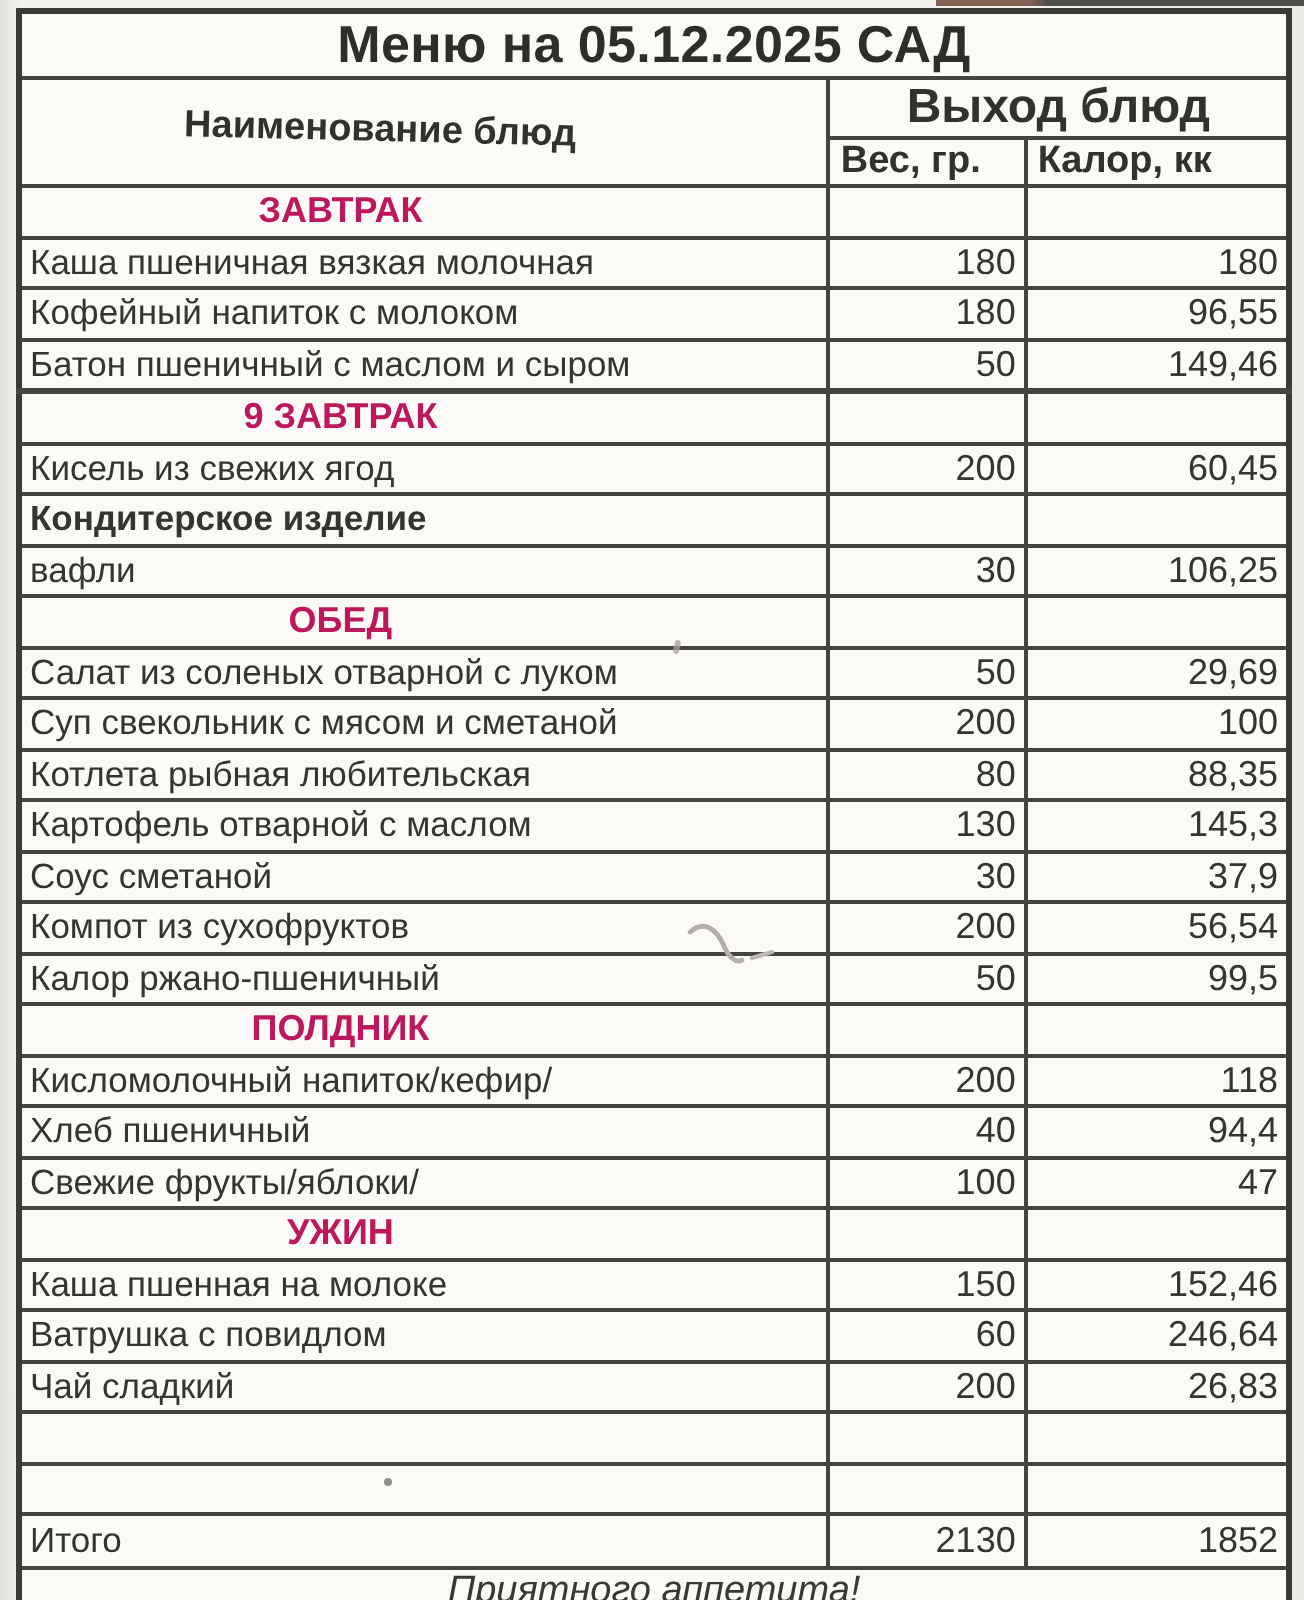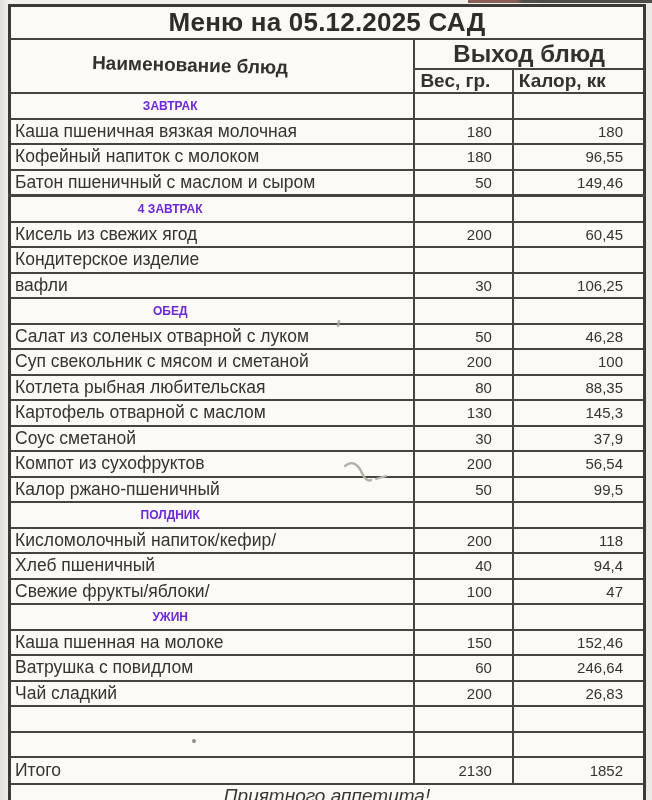--- a/index.html
+++ b/index.html
@@ -44,38 +44,38 @@
     display: inline-block;
     font-size: 19px; font-weight: bold;
     transform: rotate(1.4deg) translateX(-22px);
     color: #33312d;
   }
   .hgroup-cell { height: 21px; font-size: 24px; font-weight: bold; text-align: center; color: #33312d; }
   .hsub-cell   { height: 21px; font-size: 19px; font-weight: bold; text-align: left; padding-left: 8px; color: #33312d; }
 
   tbody td { height: 23.5px; font-size: 17.5px; vertical-align: middle; }
   td.cell-name { text-align: left; padding-left: 4px; }
-  td.num { text-align: right; padding-right: 20px; font-size: 15px; }
+  td.num { text-align: right; padding-right: 4px; font-size: 18px; }
 
   tr.row-section td.cell-name {
-    font-weight: bold; font-size: 12px;
+    font-weight: bold; font-size: 18px;
     text-align: center; padding-right: 88px;
-    color: #6d28d9;
+    color: #be185d;
   }
   tr.row-total td { height: 25px; }
   .footer-cell {
     height: 21px;
     font-style: italic;
     font-size: 19px;
     text-align: center;
     color: #3a3833;
   }
   
   tbody tr:nth-child(3) td  { border-top-color: #56453e; }
-  tbody tr:nth-child(7) td  { border-top-color: #4b4a54; }
+  tbody tr:nth-child(7) td  { border-top-color: #4b4a54; font-weight: bold; }
   tbody tr:nth-child(11) td { border-top-color: #53443d; margin-top: 40px; }
   tbody tr:nth-child(16) td { border-top-color: #55403c; }
   tbody tr:nth-child(20) td { border-top-color: #45514a; }
   tbody tr:nth-child(25) td { border-top-color: #55454c; }
   tbody tr:nth-child(5) td  { border-top-width: 3px; }
 
   
   .scan-top-line {
     position: absolute; left: 468px; top: 0;
     width: 184px; height: 3px;
@@ -146,21 +146,21 @@
     <td class="cell-name">Кофейный напиток с молоком</td>
     <td class="num">180</td>
     <td class="num">96,55</td>
   </tr>
         <tr class="menu-row row-dish">
     <td class="cell-name">Батон пшеничный с маслом и сыром</td>
     <td class="num">50</td>
     <td class="num">149,46</td>
   </tr>
         <tr class="menu-row row-section">
-    <td class="cell-name">4 ЗАВТРАК</td>
+    <td class="cell-name">9 ЗАВТРАК</td>
     <td class="num"></td>
     <td class="num"></td>
   </tr>
         <tr class="menu-row row-dish">
     <td class="cell-name">Кисель из свежих ягод</td>
     <td class="num">200</td>
     <td class="num">60,45</td>
   </tr>
         <tr class="menu-row row-dish">
     <td class="cell-name">Кондитерское изделие</td>
@@ -173,21 +173,21 @@
     <td class="num">106,25</td>
   </tr>
         <tr class="menu-row row-section">
     <td class="cell-name">ОБЕД</td>
     <td class="num"></td>
     <td class="num"></td>
   </tr>
         <tr class="menu-row row-dish">
     <td class="cell-name">Салат из соленых отварной с луком</td>
     <td class="num">50</td>
-    <td class="num">46,28</td>
+    <td class="num">29,69</td>
   </tr>
         <tr class="menu-row row-dish">
     <td class="cell-name">Суп свекольник с мясом и сметаной</td>
     <td class="num">200</td>
     <td class="num">100</td>
   </tr>
         <tr class="menu-row row-dish">
     <td class="cell-name">Котлета рыбная любительская</td>
     <td class="num">80</td>
     <td class="num">88,35</td>

